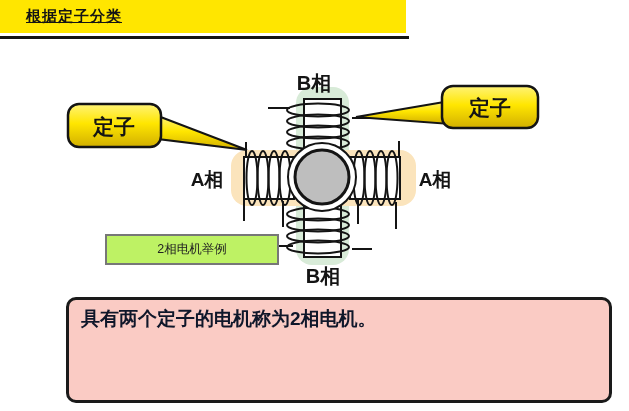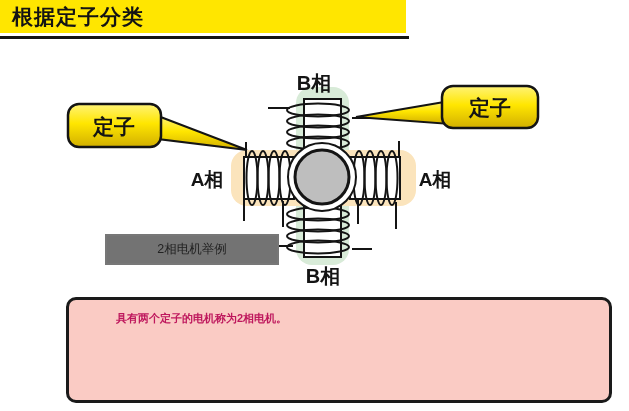--- a/index.html
+++ b/index.html
@@ -5,49 +5,49 @@
   html,body{margin:0;padding:0;}
   body{font-family:"Liberation Sans","DejaVu Sans",sans-serif;background:#fff;}
   .slide{position:relative;width:629px;height:411px;background:#ffffff;overflow:hidden;}
 
   
   .header-bar{
     position:absolute;left:0;top:0;width:406px;height:33px;
     background:#FFE600;display:flex;align-items:center;
   }
   .header-title{
-    font-size:21px;font-weight:bold;color:#141414;padding-left:12px;
+    font-size:15px;font-weight:bold;color:#141414;padding-left:26px;
     letter-spacing:1px;
+    text-decoration:underline;
   }
   .header-underline{
     position:absolute;left:0;top:36px;width:409px;height:3px;background:#141414;
   }
 
   
   .diagram-svg{position:absolute;left:0;top:0;}
   svg text{font-family:"Liberation Sans","DejaVu Sans",sans-serif;font-weight:bold;}
 
   
   .example-box{
     position:absolute;left:105px;top:234px;width:170px;height:27px;
-    background:#737373;border:2px solid #777;
+    background:#bef264;border:2px solid #777;
     display:flex;align-items:center;justify-content:center;
   }
   .example-box span{font-size:12.5px;color:#222;}
 
   
   .notes-box{
     position:absolute;left:66px;top:297px;width:528px;height:97px;
     background:#FACBC4;border:3px solid #1a1a1a;border-radius:10px;
     padding:3px 0 0 12px;box-sizing:content-box;
   }
   .note-line{
-    font-size:11px;font-weight:bold;color:#be185d;line-height:31px;
+    font-size:19px;font-weight:bold;color:#0f172a;line-height:31px;
     white-space:nowrap;
-    margin-left:35px;
   }
 </style>
 </head>
 <body>
 
 <div class="slide">
 
   <div class="header-bar">
     <span class="header-title">根据定子分类</span>
   </div>

